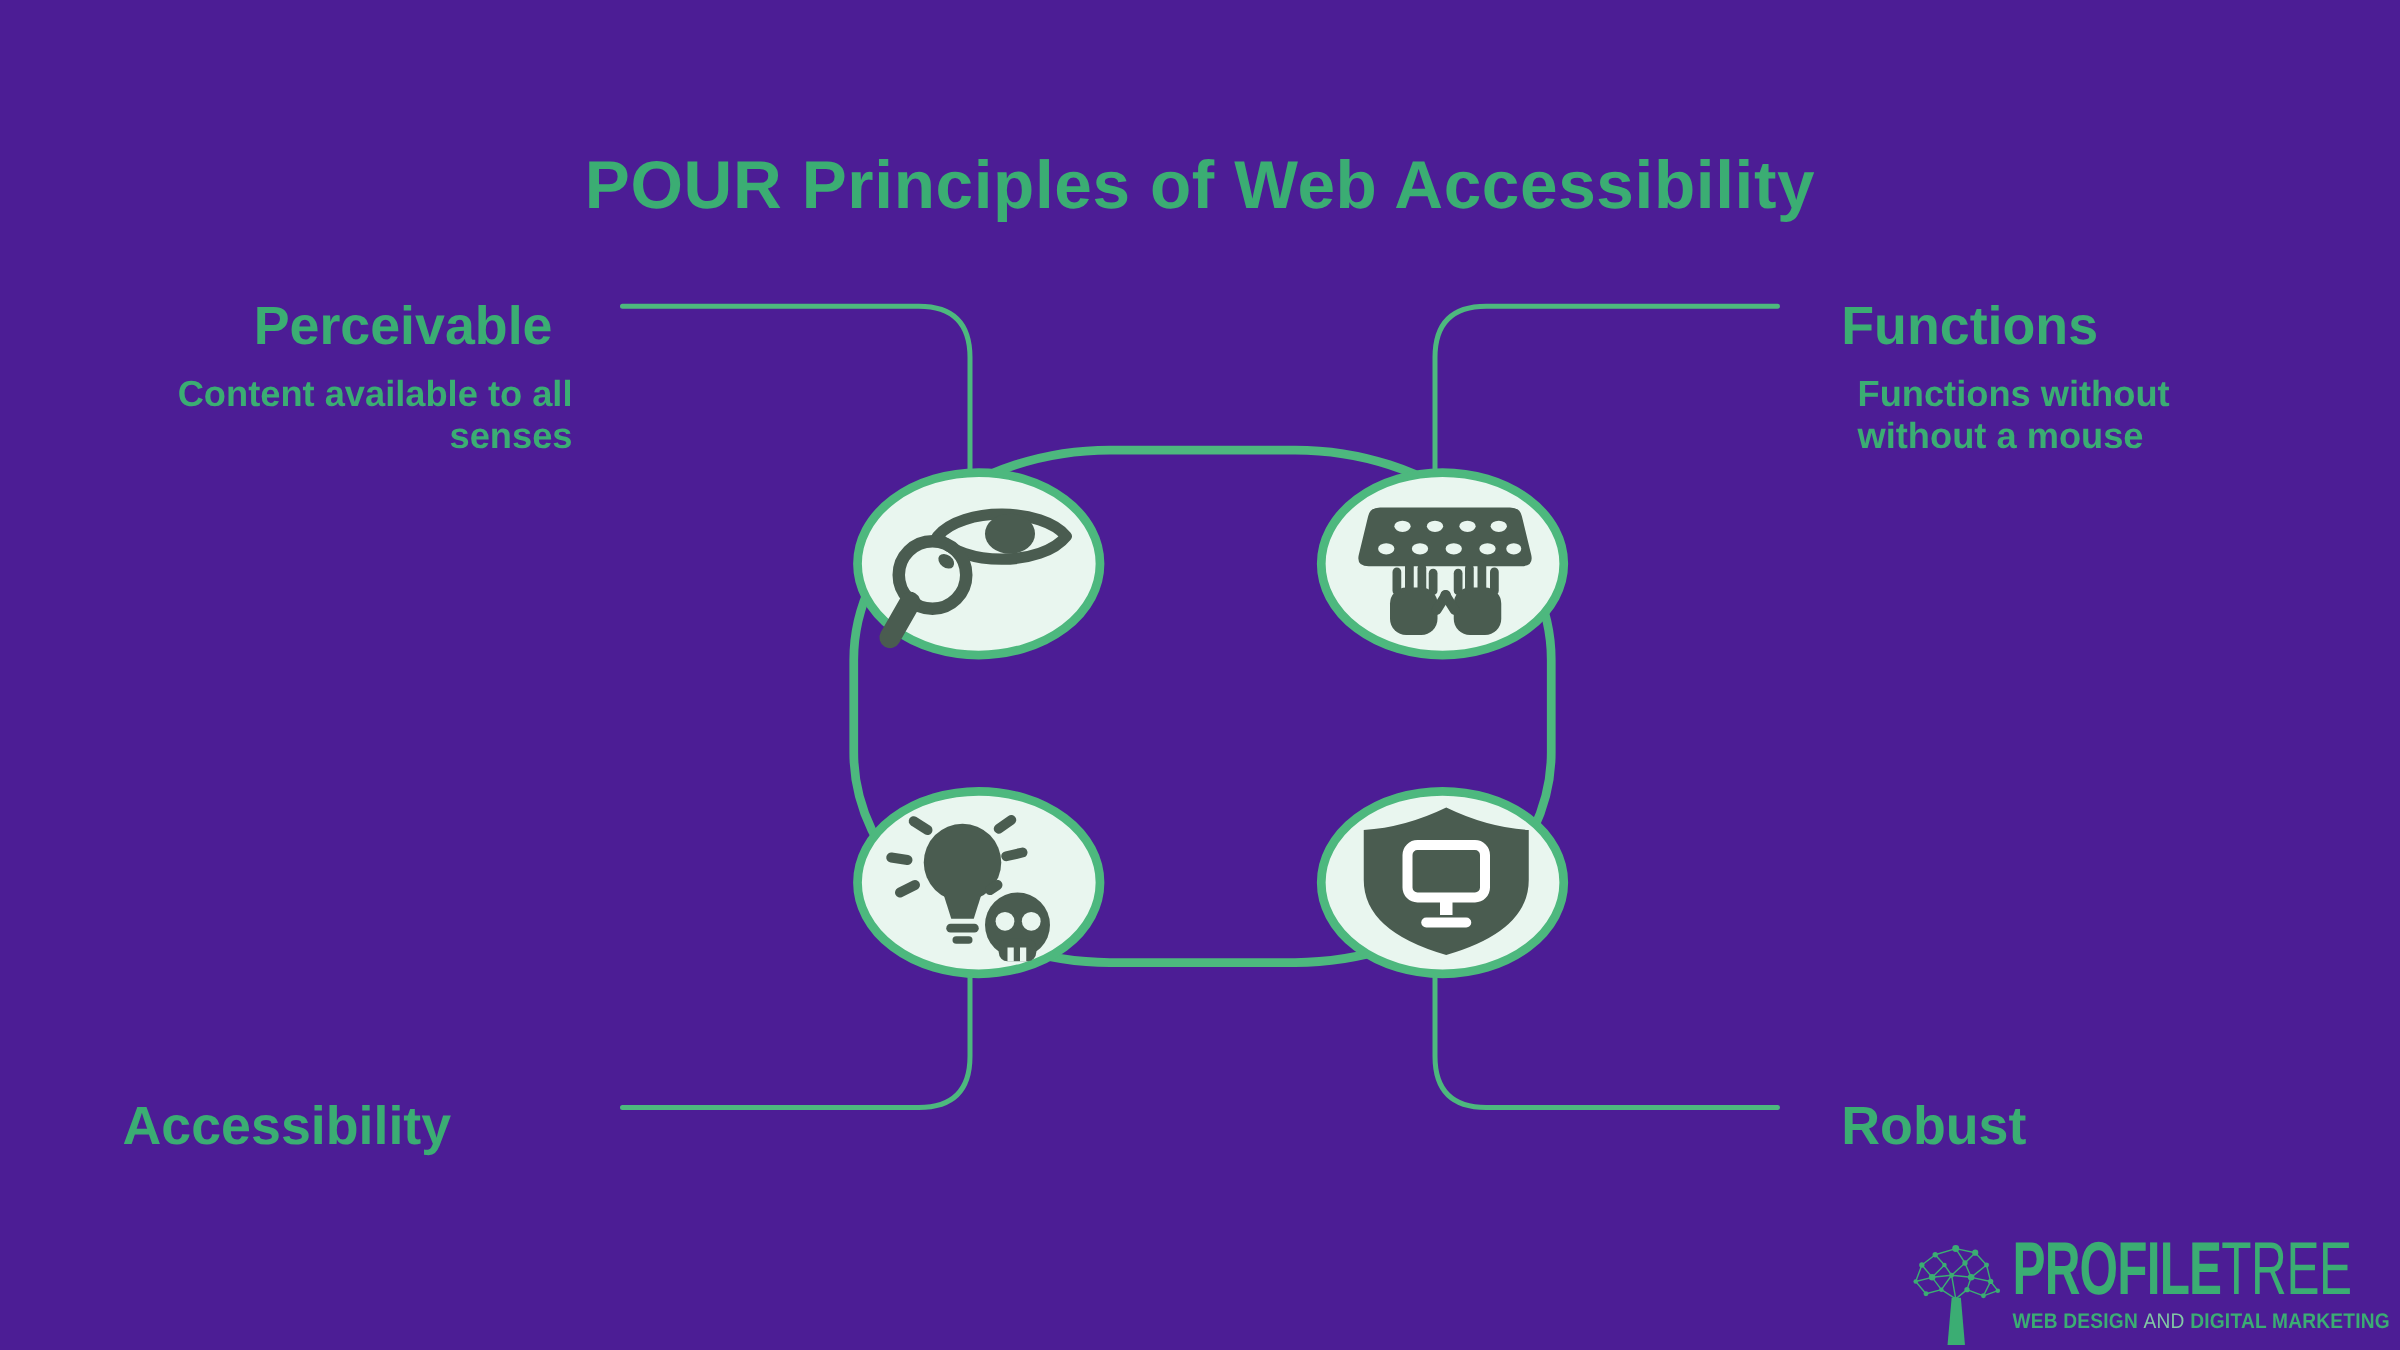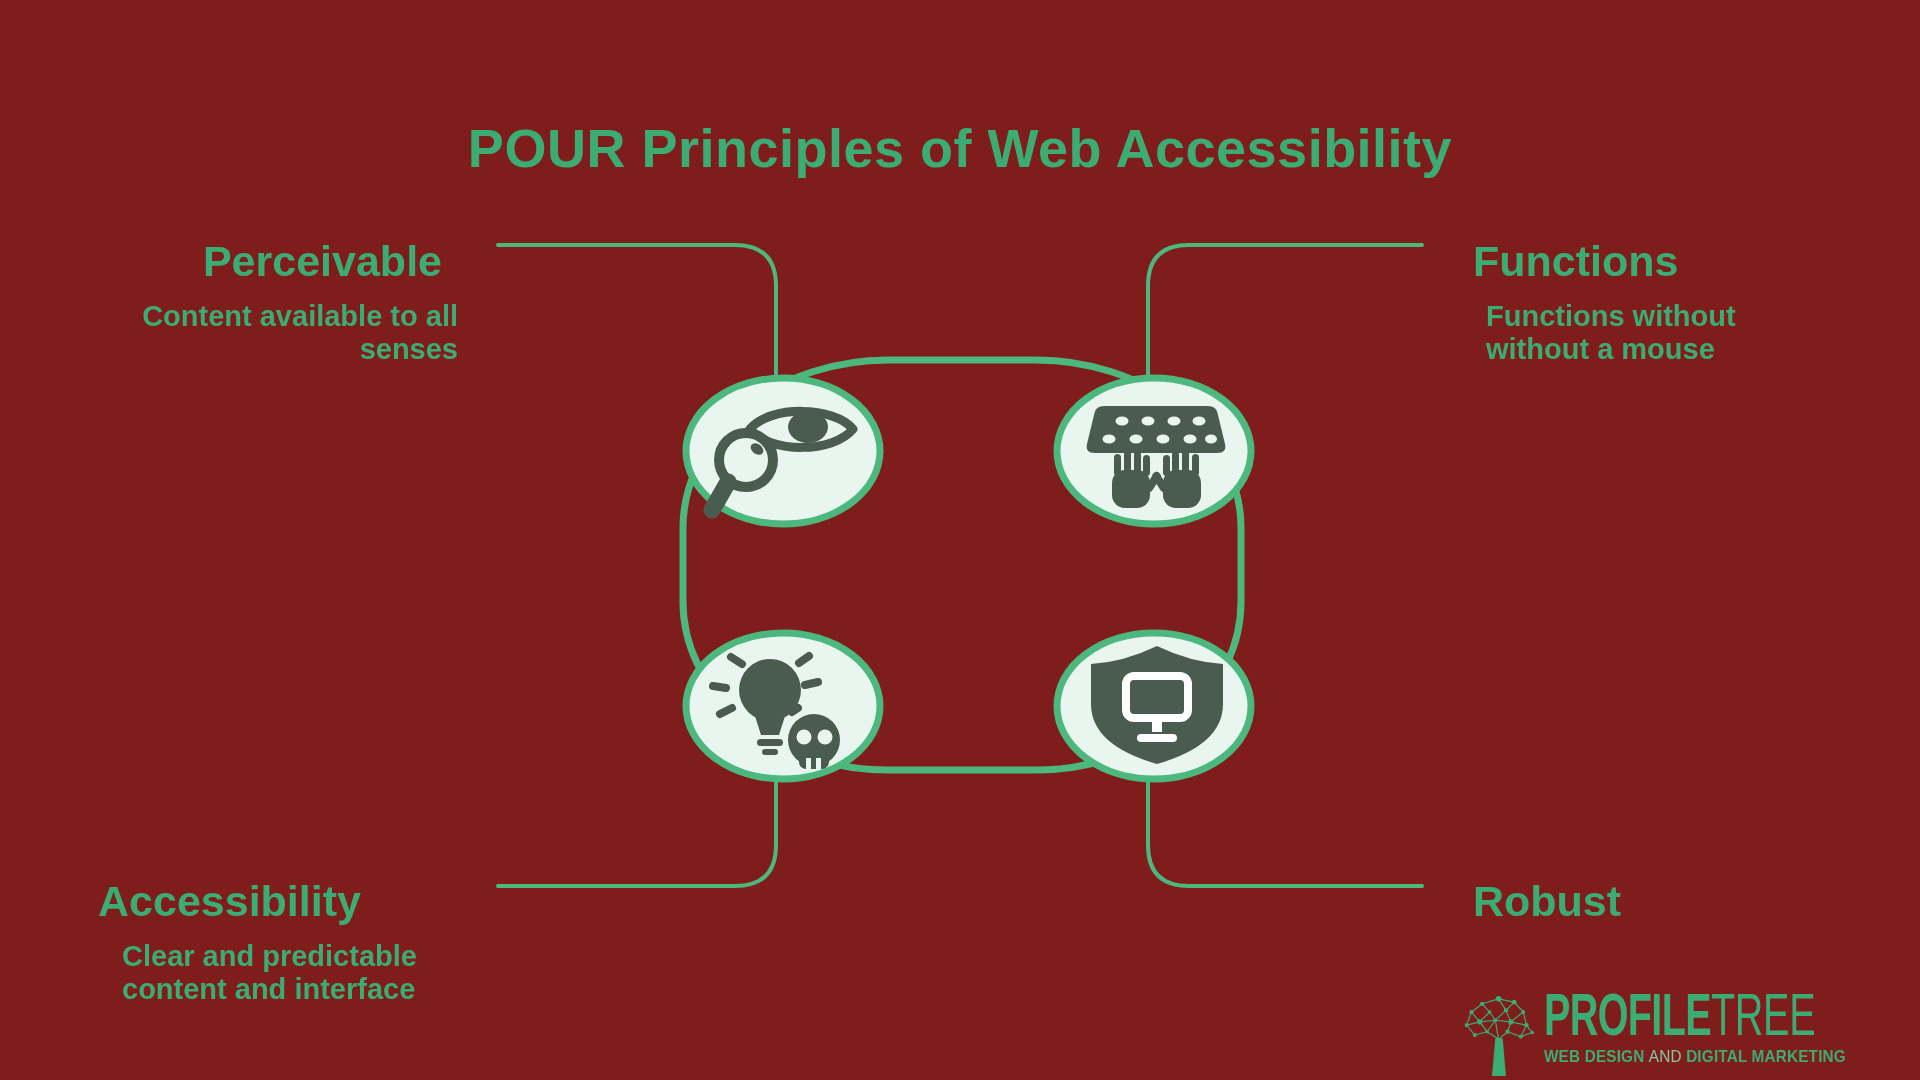--- a/index.html
+++ b/index.html
@@ -1,37 +1,37 @@
 <!DOCTYPE html>
 <html><head>
 <meta charset="utf-8">
 <style>
   html,body{margin:0;padding:0;background:#ffffff;}
   body{width:1920px;height:1080px;overflow:hidden;font-family:"Liberation Sans",sans-serif;}
-  .canvas{position:absolute;left:0;top:0;width:1920px;height:1080px;background:#7f1d1d;}
+  .canvas{position:absolute;left:0;top:0;width:1920px;height:1080px;background:#4c1d95;}
 
   .title{
     position:absolute;left:0;top:85px;width:1920px;text-align:center;
     font-size:54px;font-weight:bold;letter-spacing:.5px;color:#3bad73;line-height:1;
   }
 
   .diagram-svg{position:absolute;left:0;top:0;width:1920px;height:1080px;}
 
   .block{position:absolute;color:#3bad73;}
   .block h2{margin:16px;font-size:43px;font-weight:bold;line-height:1;}
   .block .desc{margin-top:17px;font-size:29px;font-weight:bold;line-height:1.15;}
   .block .desc div{white-space:nowrap;margin-left:29px;}
 
   .perceivable{left:0;top:224px;width:458px;text-align:right;}
   .operable{left:1457px;top:224px;text-align:left;}
   .understandable{left:93px;top:864px;text-align:left;}
   .understandable h2{margin-left:5px;}
   .robust{left:1457px;top:864px;text-align:center;}
 
-  .logo{position:absolute;left:1460px;top:986px;width:394px;height:94px;display:flex;align-items:flex-start;}
+  .logo{position:absolute;left:1526px;top:986px;width:394px;height:94px;display:flex;align-items:flex-start;}
   .logo-tree{flex:0 0 auto;margin-top:2px;}
   .logo-text{margin-left:6px;display:flex;flex-direction:column;}
   .wordmark{
     font-size:60px;line-height:.98;color:#3bad73;font-weight:bold;letter-spacing:-1px;
     white-space:nowrap;transform:scaleX(.66);transform-origin:left top;
   }
   .wordmark .light{font-weight:400;letter-spacing:-.5px;}
   .tagline{
     margin-top:2px;font-size:17px;font-weight:bold;color:#3bad73;letter-spacing:.2px;
     white-space:nowrap;transform:scaleX(.9);transform-origin:left top;
@@ -149,24 +149,20 @@
   <div class="block operable">
     <h2>Functions</h2>
     <div class="desc">
       <div>Functions without</div>
       <div>without a mouse</div>
     </div>
   </div>
 
   <div class="block understandable">
     <h2>Accessibility</h2>
-    <div class="desc">
-      <div>Clear and predictable</div>
-      <div>content and interface</div>
-    </div>
   </div>
 
   <div class="block robust">
     <h2>Robust</h2>
   </div>
 
   <div class="logo">
     <svg class="logo-tree" width="78" height="94" viewBox="0 0 95 100">
       <g stroke="#3bad73" stroke-width="1.4" fill="none">
         <path d="M47,6 L27,12 M47,6 L66,10 M47,6 L56,20 M27,12 L14,22 M27,12 L36,22 M66,10 L56,20 M66,10 L77,22

